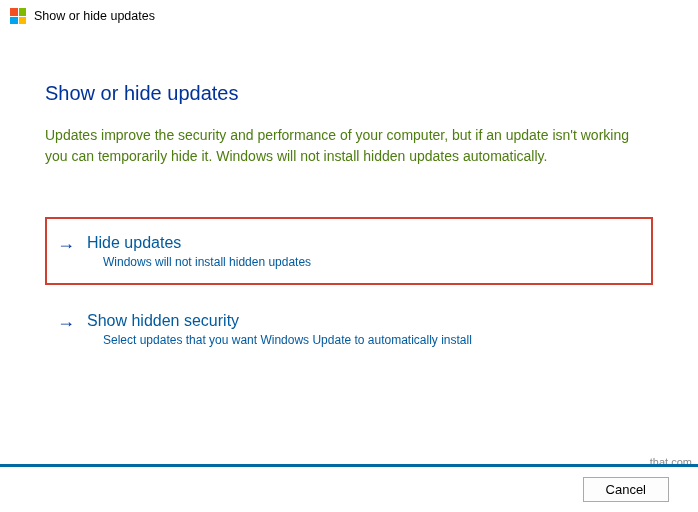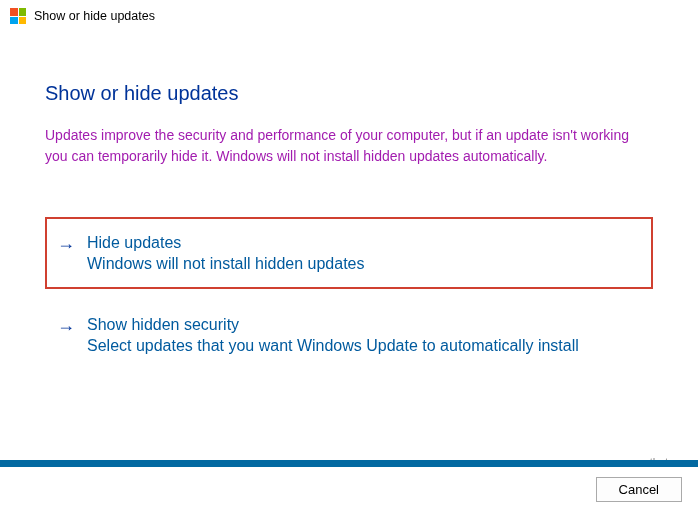--- a/index.html
+++ b/index.html
@@ -37,21 +37,21 @@
     .content {
       padding: 50px 45px 0 45px;
     }
     .page-title {
       color: #003399;
       font-size: 20px;
       font-weight: 400;
       margin-bottom: 20px;
     }
     .description {
-      color: #a21caf;
+      color: #4d7c0f;
       font-size: 14px;
       line-height: 1.5;
       margin-bottom: 50px;
     }
     .option {
       display: flex;
       align-items: flex-start;
       padding: 10px 5px 10px 12px;
       margin-bottom: 16px;
       cursor: pointer;
@@ -70,30 +70,31 @@
       flex: 1;
     }
     .option-title {
       color: #005A9E;
       font-size: 16px;
       font-weight: 400;
       line-height: 1.2;
     }
     .option-desc {
       color: #005A9E;
-      font-size: 16px;
+      font-size: 12px;
       margin-top: 3px;
+      margin-left: 16px;
     }
     .footer {
       position: absolute;
       bottom: 0;
       left: 0;
       right: 0;
-      border-top: 7px solid #0369a1;
-      padding: 10px 16px;
+      border-top: 3px solid #0369a1;
+      padding: 10px 29px;
       display: flex;
       justify-content: flex-end;
       background: #fff;
     }
     .cancel-btn {
       border: 1px solid #aaa;
       background: #fdfdfd;
       padding: 4px 22px;
       font-size: 13px;
       font-family: inherit;

